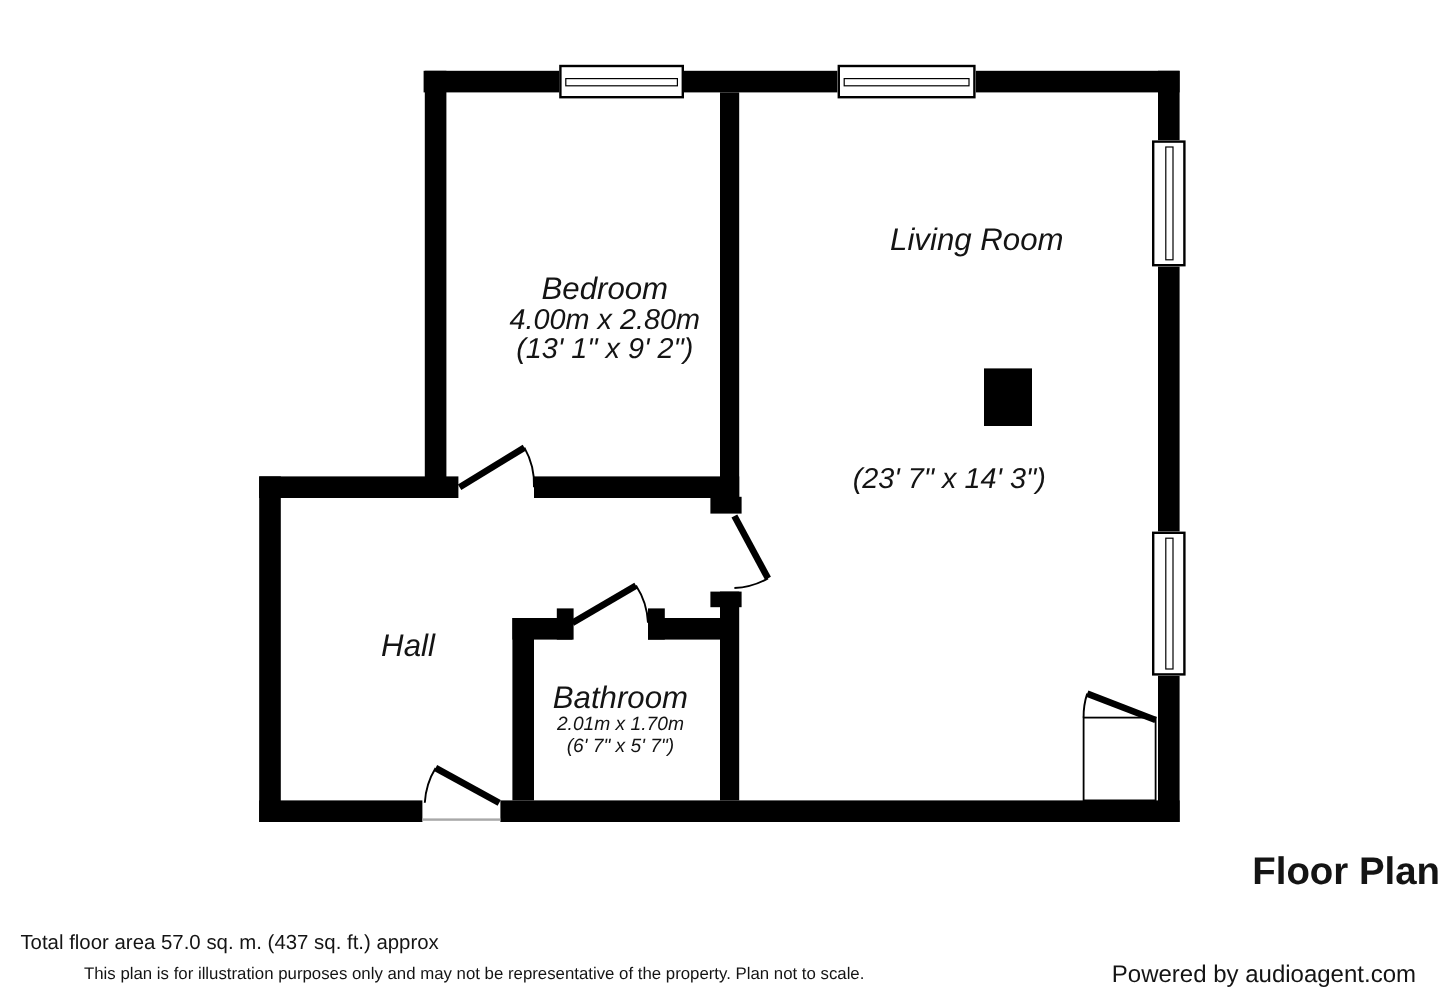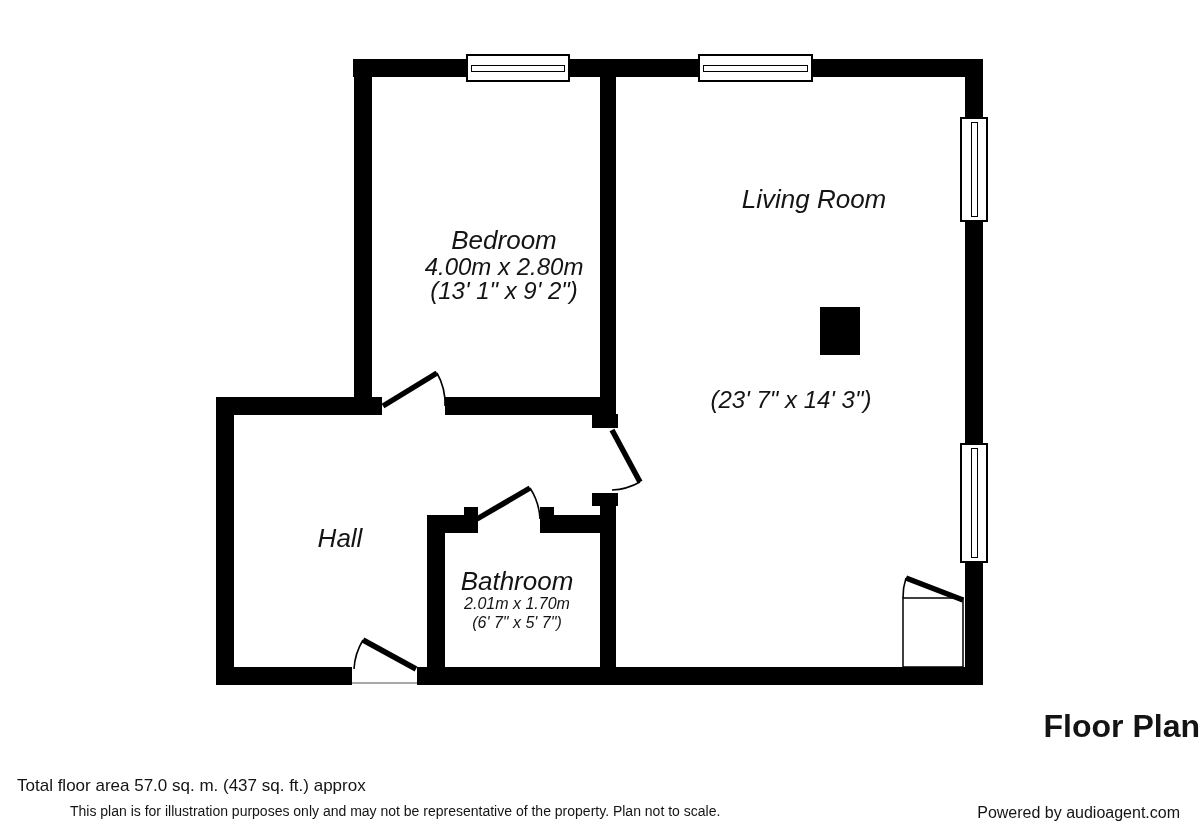--- a/index.html
+++ b/index.html
@@ -16,21 +16,21 @@
   .threshold{position:absolute;background:#a8a8a8;}
   .room-label{position:absolute;transform:translateX(-50%);text-align:center;white-space:nowrap;font-style:italic;}
   .room-name{font-size:26px;line-height:30px;}
   .room-dim{font-size:24px;line-height:24px;}
   .room-label.small .room-name{font-size:26px;line-height:25px;}
   .room-label.small .room-dim{font-size:16px;line-height:19px;}
   .plan-title{position:absolute;left:0;right:0;top:708px;text-align:right;
               font-size:32px;font-weight:bold;}
   .footer-total{position:absolute;left:17px;top:776px;font-size:17px;line-height:20px;}
   .footer-disclaimer{position:absolute;left:22px;top:803px;font-size:14px;line-height:17px;margin-left:48px;}
-  .footer-credit{position:absolute;right:20px;top:803px;font-size:16px;line-height:19px;text-align:right;}
+  .footer-credit{position:absolute;right:20px;top:803px;font-size:20px;line-height:19px;text-align:right;}
 </style>
 </head>
 <body>
 
 <div class="canvas">
 
   <div class="wall" style="left:353px;top:59px;width:114px;height:18px"></div>
   <div class="wall" style="left:570px;top:59px;width:128px;height:18px"></div>
   <div class="wall" style="left:813px;top:59px;width:170px;height:18px"></div>
 

